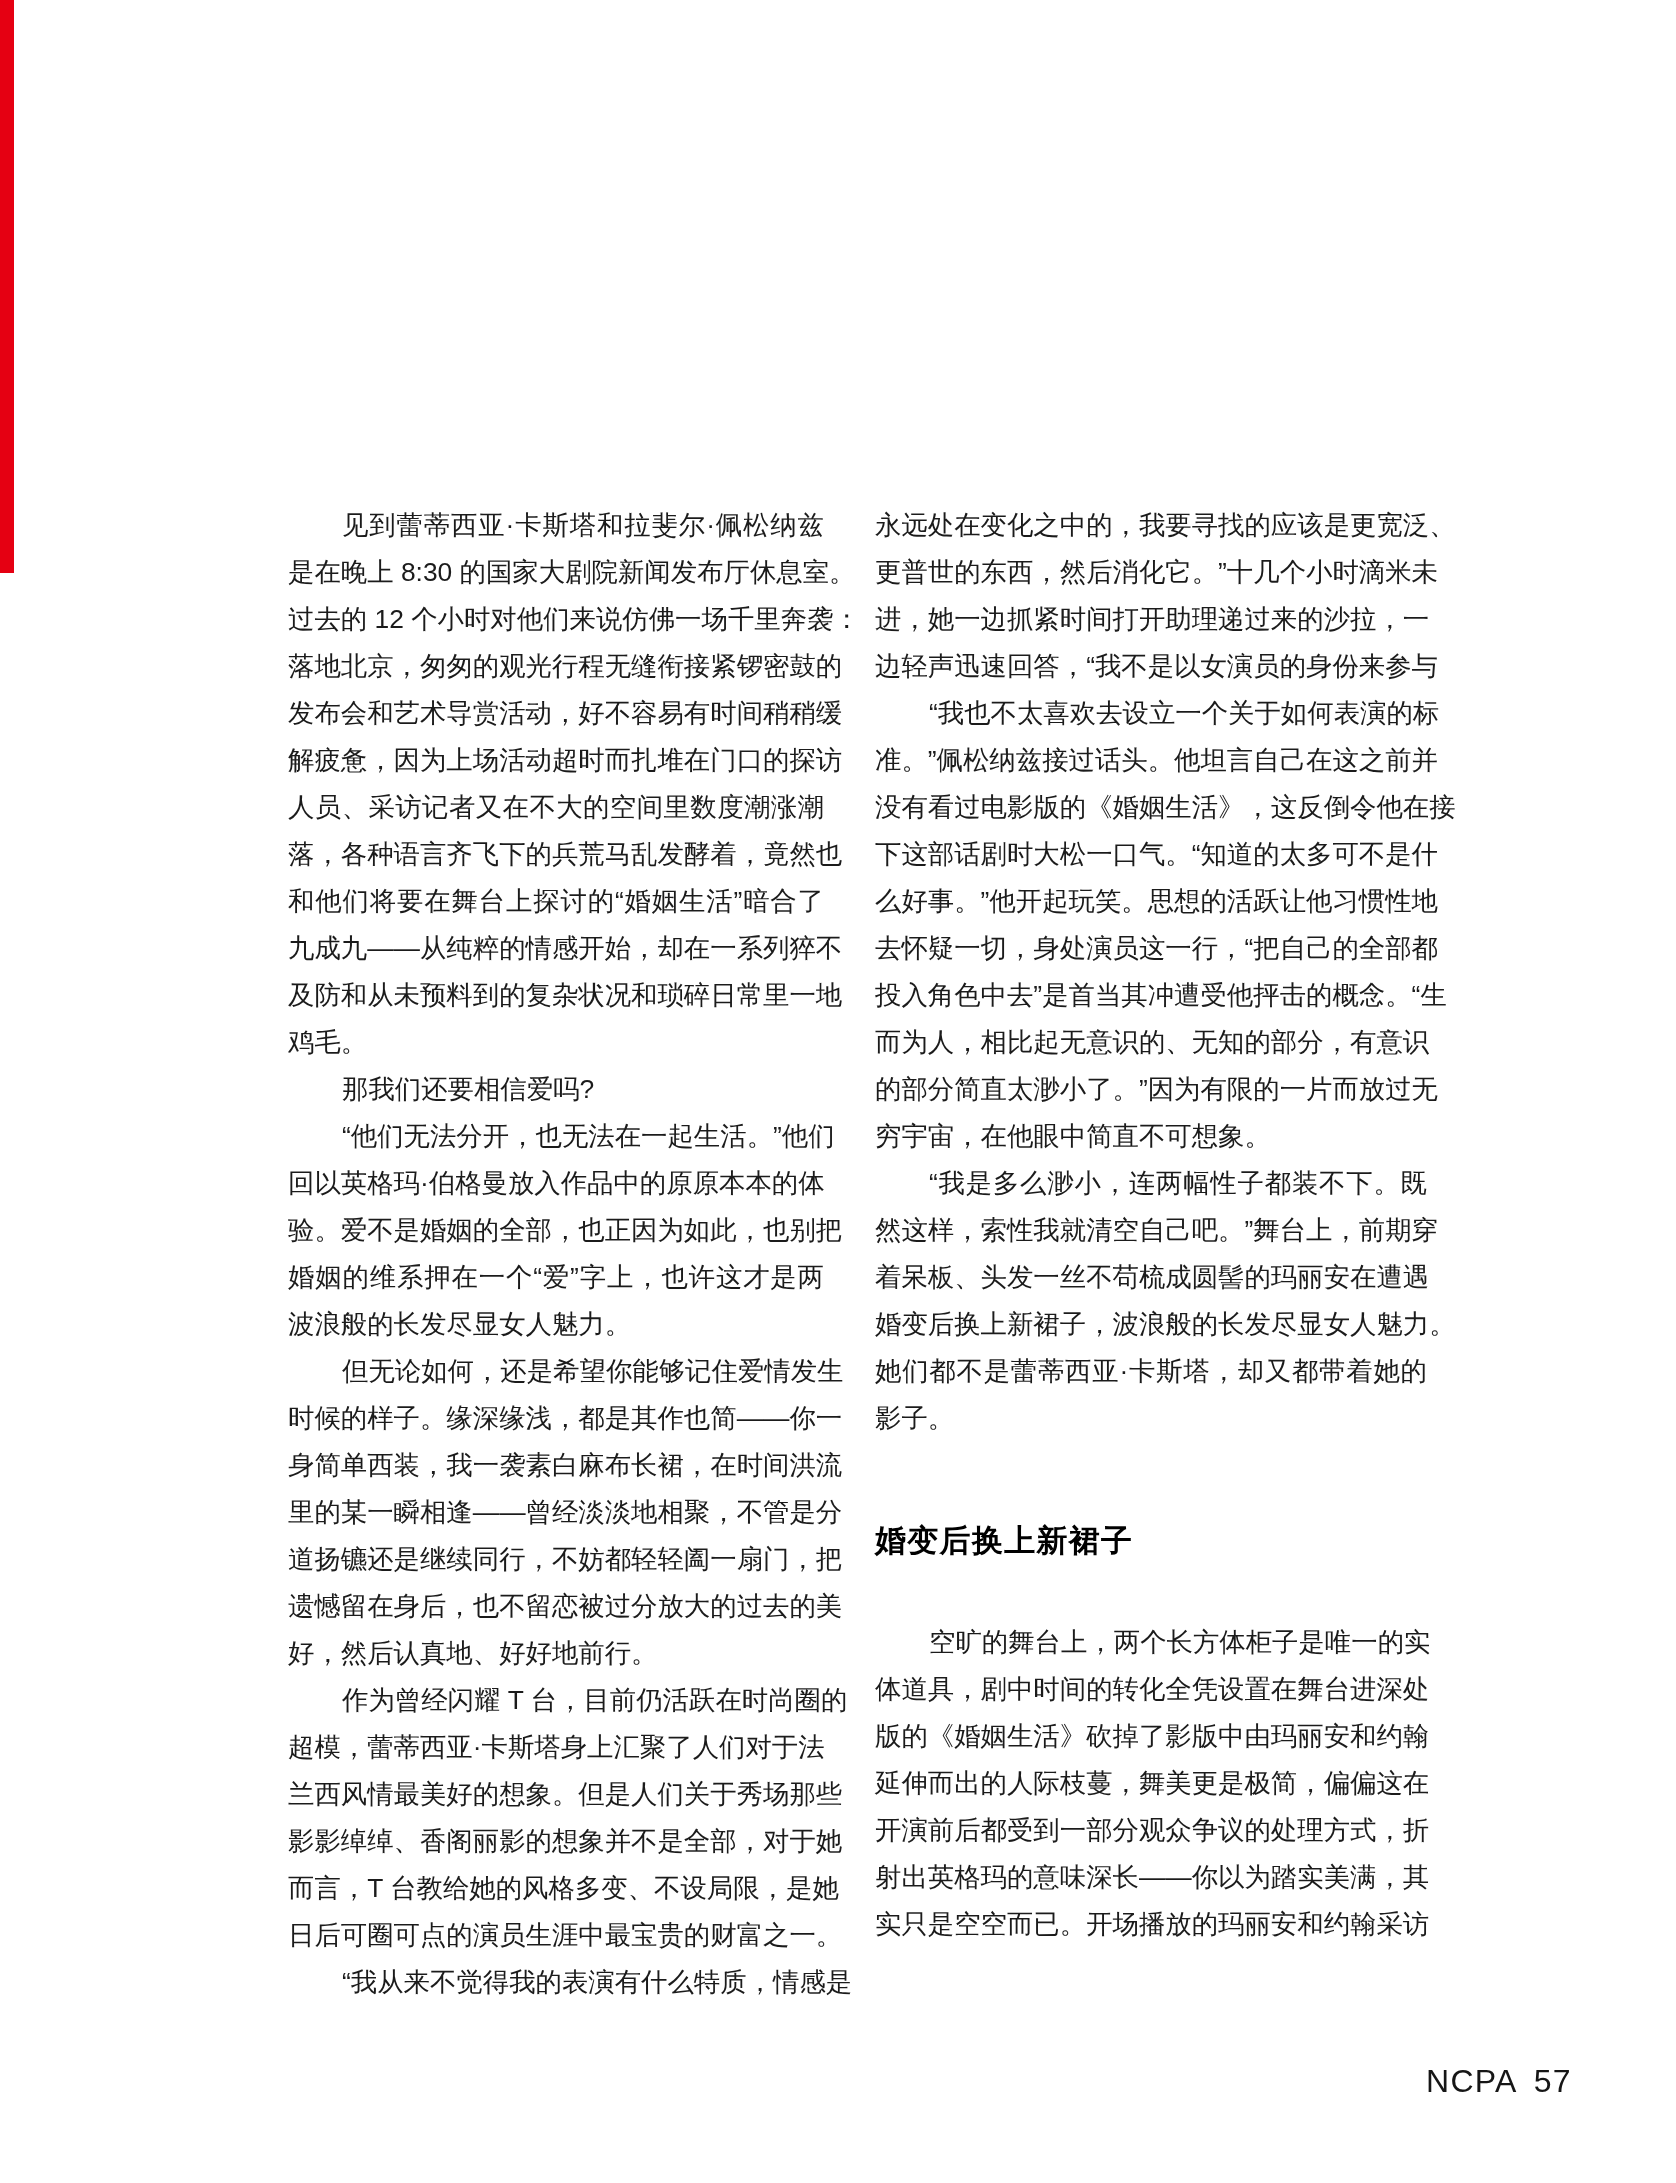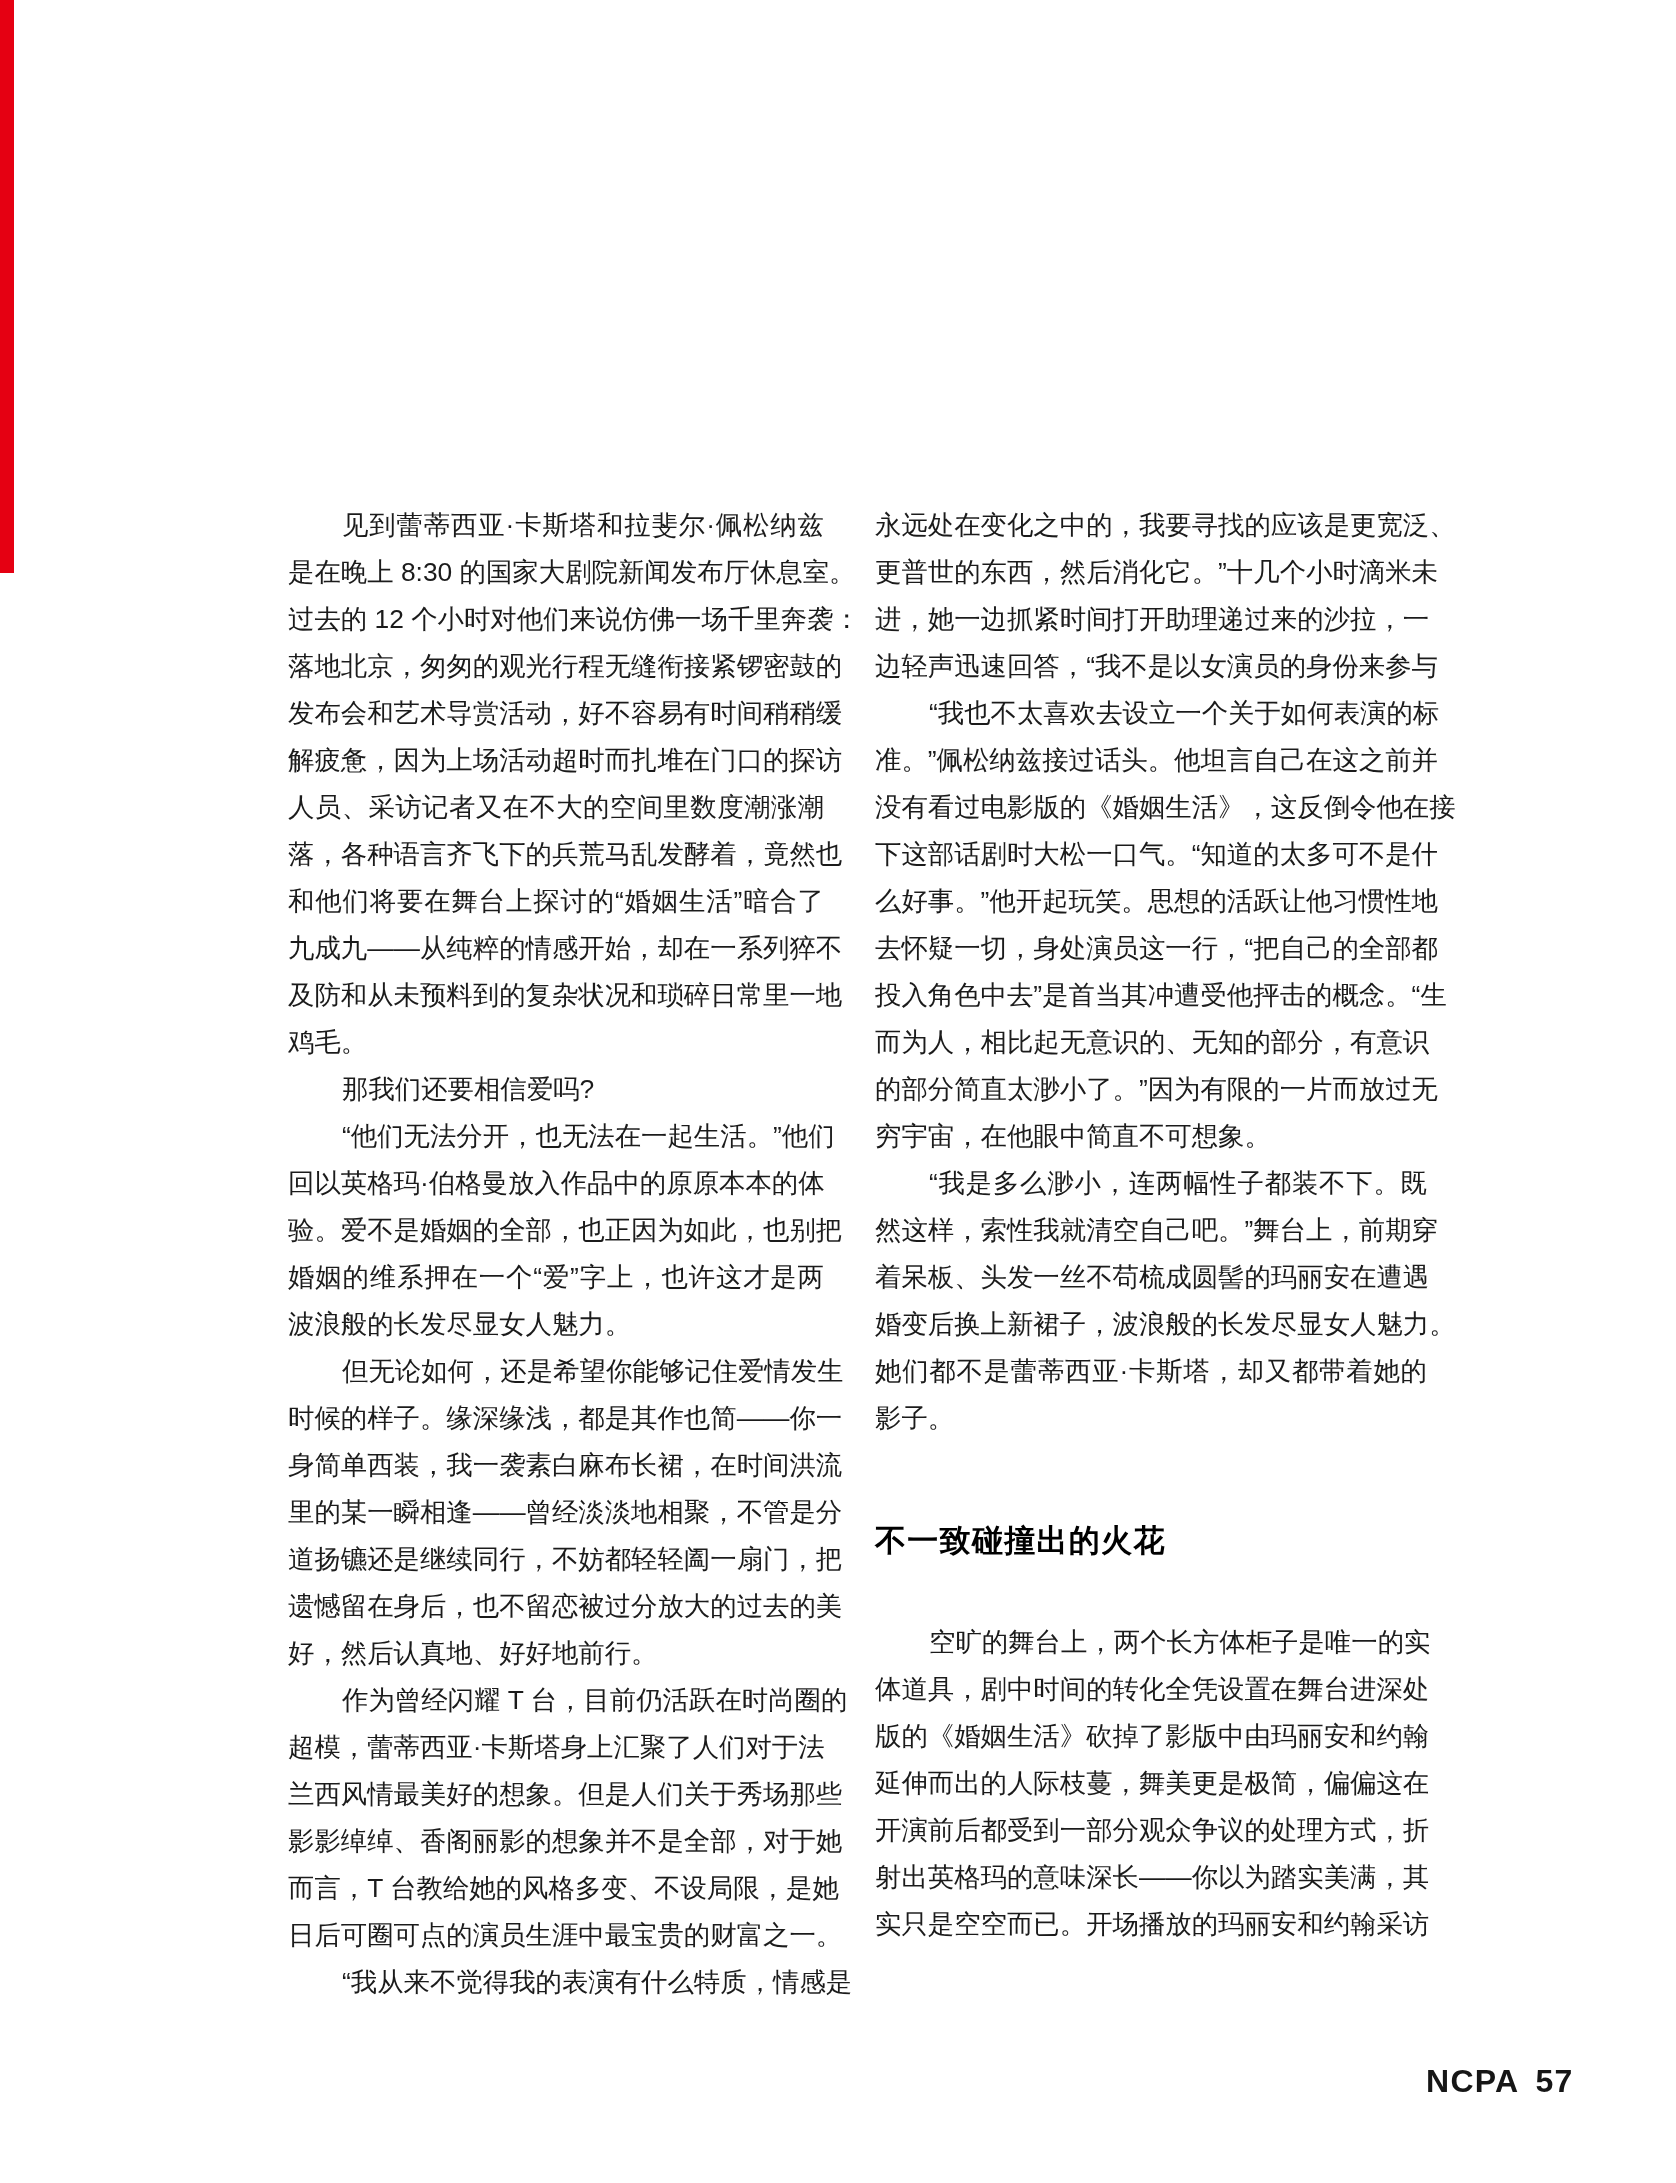--- a/index.html
+++ b/index.html
@@ -56,21 +56,20 @@
   .footer {
     position: absolute;
     left: 1426px;
     top: 2064px;
     height: 34px;
     line-height: 34px;
     font-size: 32px;
     color: #161616;
     letter-spacing: 1.3px;
     white-space: nowrap;
-    font-weight: bold;
   }
   .footer .page-num { margin-left: 16px; }
 </style>
 </head>
 <body>
 
 <div class="page" style="background: rgb(255, 255, 255);">
   <div class="accent-bar" style="background: rgb(229, 0, 18);"></div>
 
   <div id="left-col" class="column" style="color: rgb(27, 27, 27);">
@@ -124,21 +123,21 @@
       <div class="line">的部分简直太渺小了。”因为有限的一片而放过无</div>
       <div class="line no-just">穷宇宙，在他眼中简直不可想象。</div>
       <div class="line indent">“我是多么渺小，连两幅性子都装不下。既</div>
       <div class="line">然这样，索性我就清空自己吧。”舞台上，前期穿</div>
       <div class="line">着呆板、头发一丝不苟梳成圆髻的玛丽安在遭遇</div>
       <div class="line">婚变后换上新裙子，波浪般的长发尽显女人魅力。</div>
       <div class="line">她们都不是蕾蒂西亚·卡斯塔，却又都带着她的</div>
       <div class="line no-just">影子。</div>
     </div>
 
-  <div class="section-heading">不一致碰撞出的火花</div>
+  <div class="section-heading">婚变后换上新裙子</div>
 
   <div id="right-col-bottom" class="column" style="color: rgb(27, 27, 27);">
       <div class="line indent">空旷的舞台上，两个长方体柜子是唯一的实</div>
       <div class="line">体道具，剧中时间的转化全凭设置在舞台进深处</div>
       <div class="line">版的《婚姻生活》砍掉了影版中由玛丽安和约翰</div>
       <div class="line">延伸而出的人际枝蔓，舞美更是极简，偏偏这在</div>
       <div class="line">开演前后都受到一部分观众争议的处理方式，折</div>
       <div class="line">射出英格玛的意味深长——你以为踏实美满，其</div>
       <div class="line">实只是空空而已。开场播放的玛丽安和约翰采访</div>
     </div>

